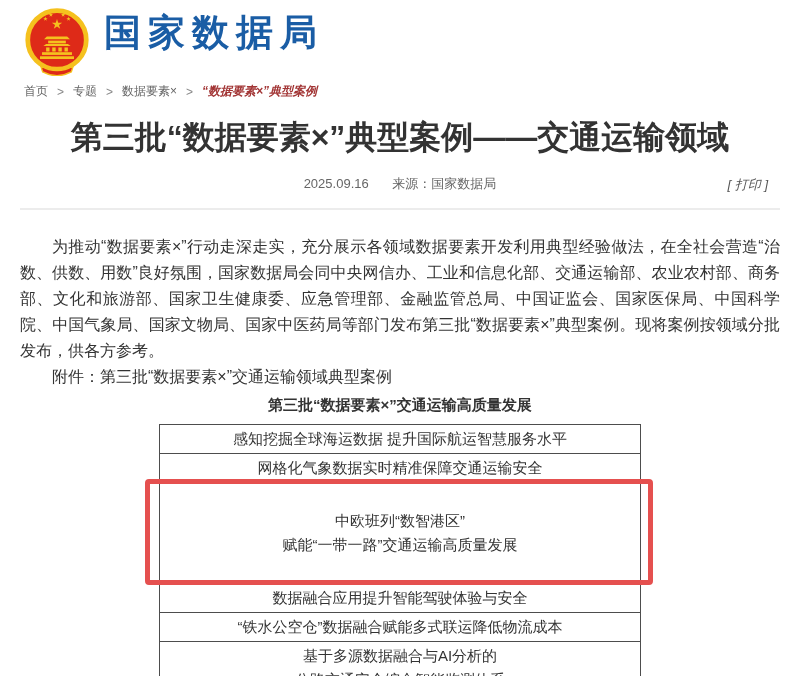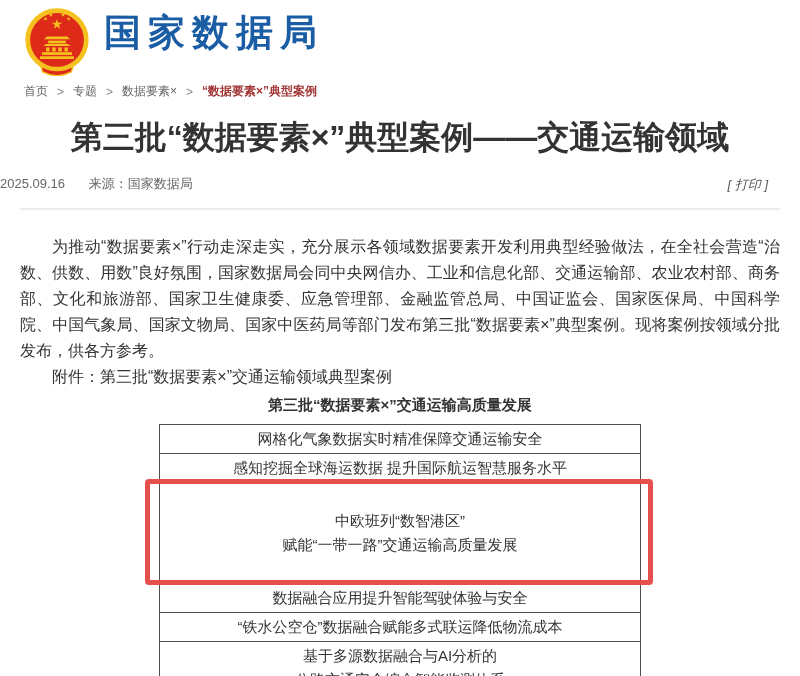--- a/index.html
+++ b/index.html
@@ -11,25 +11,25 @@
   .emblem { width:70px; height:68px; flex:none; }
   .logo-text { margin-left:12px; padding-top:4px; }
   .site-name { font-size:37px; font-weight:bold; color:#1a5da5; letter-spacing:7px; line-height:1.15; }
   .site-name-en { font-size:16px; color:#2470b3; margin-top:1px; letter-spacing:0.4px; }
 
   
   .breadcrumb { margin:7px 0 0 24px; font-size:12px; color:#666;
     display:flex; align-items:center; gap:9px; }
   .breadcrumb .sep { color:#888; }
   .breadcrumb .crumb { cursor:pointer; }
-  .breadcrumb .current { color:#a23535; font-weight:bold; }
+  .breadcrumb .current { color:#a23535; font-weight:bold;font-style:italic; }
 
   
   .article-title { text-align:center; font-size:32px; font-weight:bold; color:#333; margin-top:16px; }
-  .meta { text-align:left; font-size:13px; color:#666; margin-top:15px; position:relative; height:18px; }
+  .meta { text-align:center; font-size:13px; color:#666; margin-top:15px; position:relative; height:18px; }
   .meta .date { margin-right:20px; }
   .print-btn { position:absolute; right:32px; top:1px; font-size:13px; color:#555; cursor:pointer;font-style:italic; }
   .divider { height:2px; background:#ececec; margin:15px 20px 0 20px; }
 
   
   .content { padding:0 20px; color:#333; }
   .para { font-size:16px; line-height:26px; text-indent:2em; margin-top:24px; text-align:justify; }
   .attach-note { font-size:16px; line-height:26px; text-indent:2em; }
 
   
@@ -93,22 +93,22 @@
 
 <div class="divider"></div>
 
 <div class="content">
   <p class="para">为推动“数据要素×”行动走深走实，充分展示各领域数据要素开发利用典型经验做法，在全社会营造“治数、供数、用数”良好氛围，国家数据局会同中央网信办、工业和信息化部、交通运输部、农业农村部、商务部、文化和旅游部、国家卫生健康委、应急管理部、金融监管总局、中国证监会、国家医保局、中国科学院、中国气象局、国家文物局、国家中医药局等部门发布第三批“数据要素×”典型案例。现将案例按领域分批发布，供各方参考。</p>
   <p class="attach-note">附件：第三批“数据要素×”交通运输领域典型案例</p>
 
   <div class="table-caption">第三批“数据要素×”交通运输高质量发展</div>
 
   <div class="case-table">
+    <div class="case-row">感知挖掘全球海运数据 提升国际航运智慧服务水平</div>
     <div class="case-row">网格化气象数据实时精准保障交通运输安全</div>
-    <div class="case-row">感知挖掘全球海运数据 提升国际航运智慧服务水平</div>
     <div class="case-row">
       <span>中欧班列“数智港区”
 赋能“一带一路”交通运输高质量发展</span>
       <div class="red-box"></div>
     </div>
     <div class="case-row">数据融合应用提升智能驾驶体验与安全</div>
     <div class="case-row">“铁水公空仓”数据融合赋能多式联运降低物流成本</div>
     <div class="case-row">基于多源数据融合与AI分析的
 公路交通安全综合智能监测体系</div>
   </div>

